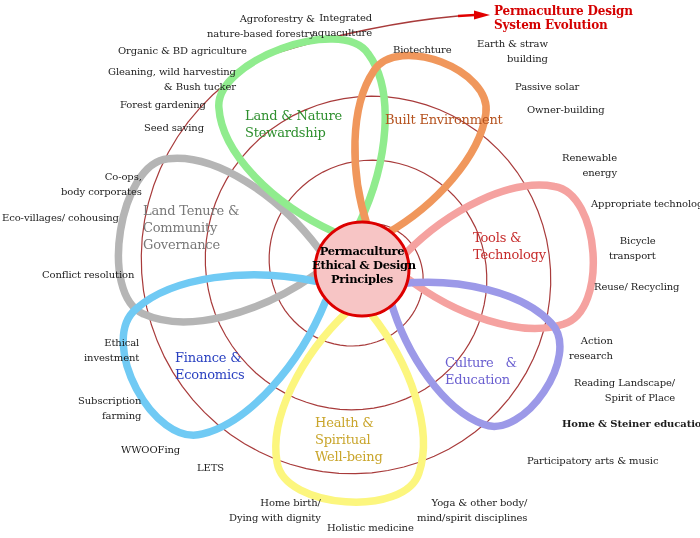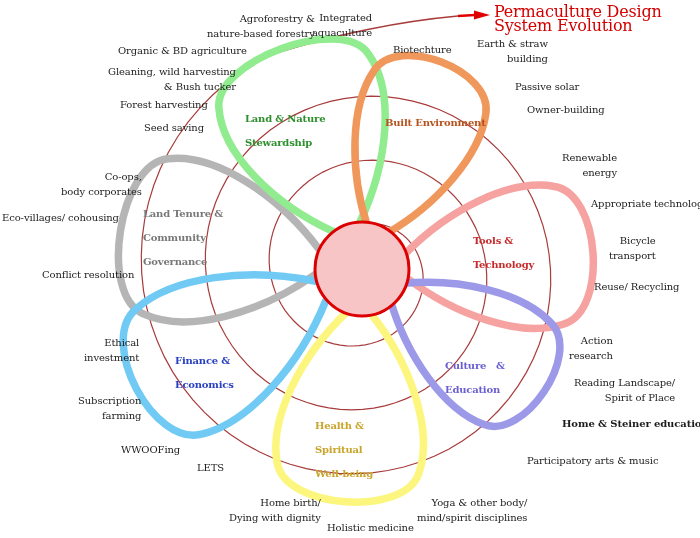--- a/index.html
+++ b/index.html
@@ -6,26 +6,26 @@
   .stage{
     position:relative;width:700px;height:538px;background:#ffffff;
     font-family:"DejaVu Serif", "Liberation Serif", serif;overflow:hidden;
   }
   .stage svg{position:absolute;left:0;top:0;}
   .lbl{
     position:absolute;font-size:10px;line-height:15px;color:#1c1c1c;
     white-space:pre;letter-spacing:-0.1px;text-align:right;
   }
   .petal-lbl{
-    position:absolute;font-size:10px;line-height:24px;font-weight:bold;
+    position:absolute;font-size:13px;line-height:17px;font-weight:normal;
     white-space:pre;letter-spacing:-0.2px;
   }
   .evo-title{
-    position:absolute;left:494px;top:5px;font-size:16px;line-height:13.5px;
-    font-weight:normal;white-space:pre;letter-spacing:-0.2px;
+    position:absolute;left:494px;top:5px;font-size:12px;line-height:13.5px;
+    font-weight:bold;white-space:pre;letter-spacing:-0.2px;
   }
   .center-text{
     position:absolute;left:312px;top:244px;width:100px;text-align:center;
     font-weight:bold;font-size:11.5px;line-height:14px;white-space:pre;
     letter-spacing:-0.3px;color:#000;
   }
 </style>
 </head>
 <body>
 
@@ -89,21 +89,24 @@
       <div class="lbl" style="left: 197px; top: 460px;">LETS</div>
       <div class="lbl" style="left: 121px; top: 442px;">WWOOFing</div>
       <div class="lbl" style="left: 78px; top: 393px;">Subscription
 farming</div>
       <div class="lbl" style="left: 84px; top: 335px;">Ethical
 investment</div>
       <div class="lbl" style="left: 42px; top: 267px;">Conflict resolution</div>
       <div class="lbl" style="left: 2px; top: 210px;">Eco-villages/ cohousing</div>
       <div class="lbl" style="left: 61px; top: 132px; margin-top: 37px;">Co-ops,
 body corporates</div>
-      <div class="lbl" style="left: 120px; top: 97px;">Forest harvesting</div>
+      <div class="lbl" style="left: 120px; top: 97px;">Forest gardening</div>
       <div class="lbl" style="left: 144px; top: 120px;">Seed saving</div>
       <div class="lbl" style="left: 96px; top: 64px; margin-left: 12px;">Gleaning, wild harvesting
 &amp; Bush tucker</div>
       <div class="lbl" style="left: 118px; top: 43px;">Organic &amp; BD agriculture</div>
     </div>
   <div class="evo-title" style="color: rgb(212, 0, 0);">Permaculture Design
 System Evolution</div>
+  <div class="center-text">Permaculture
+Ethical &amp; Design
+Principles</div>
 </div>
 
 </body></html>

